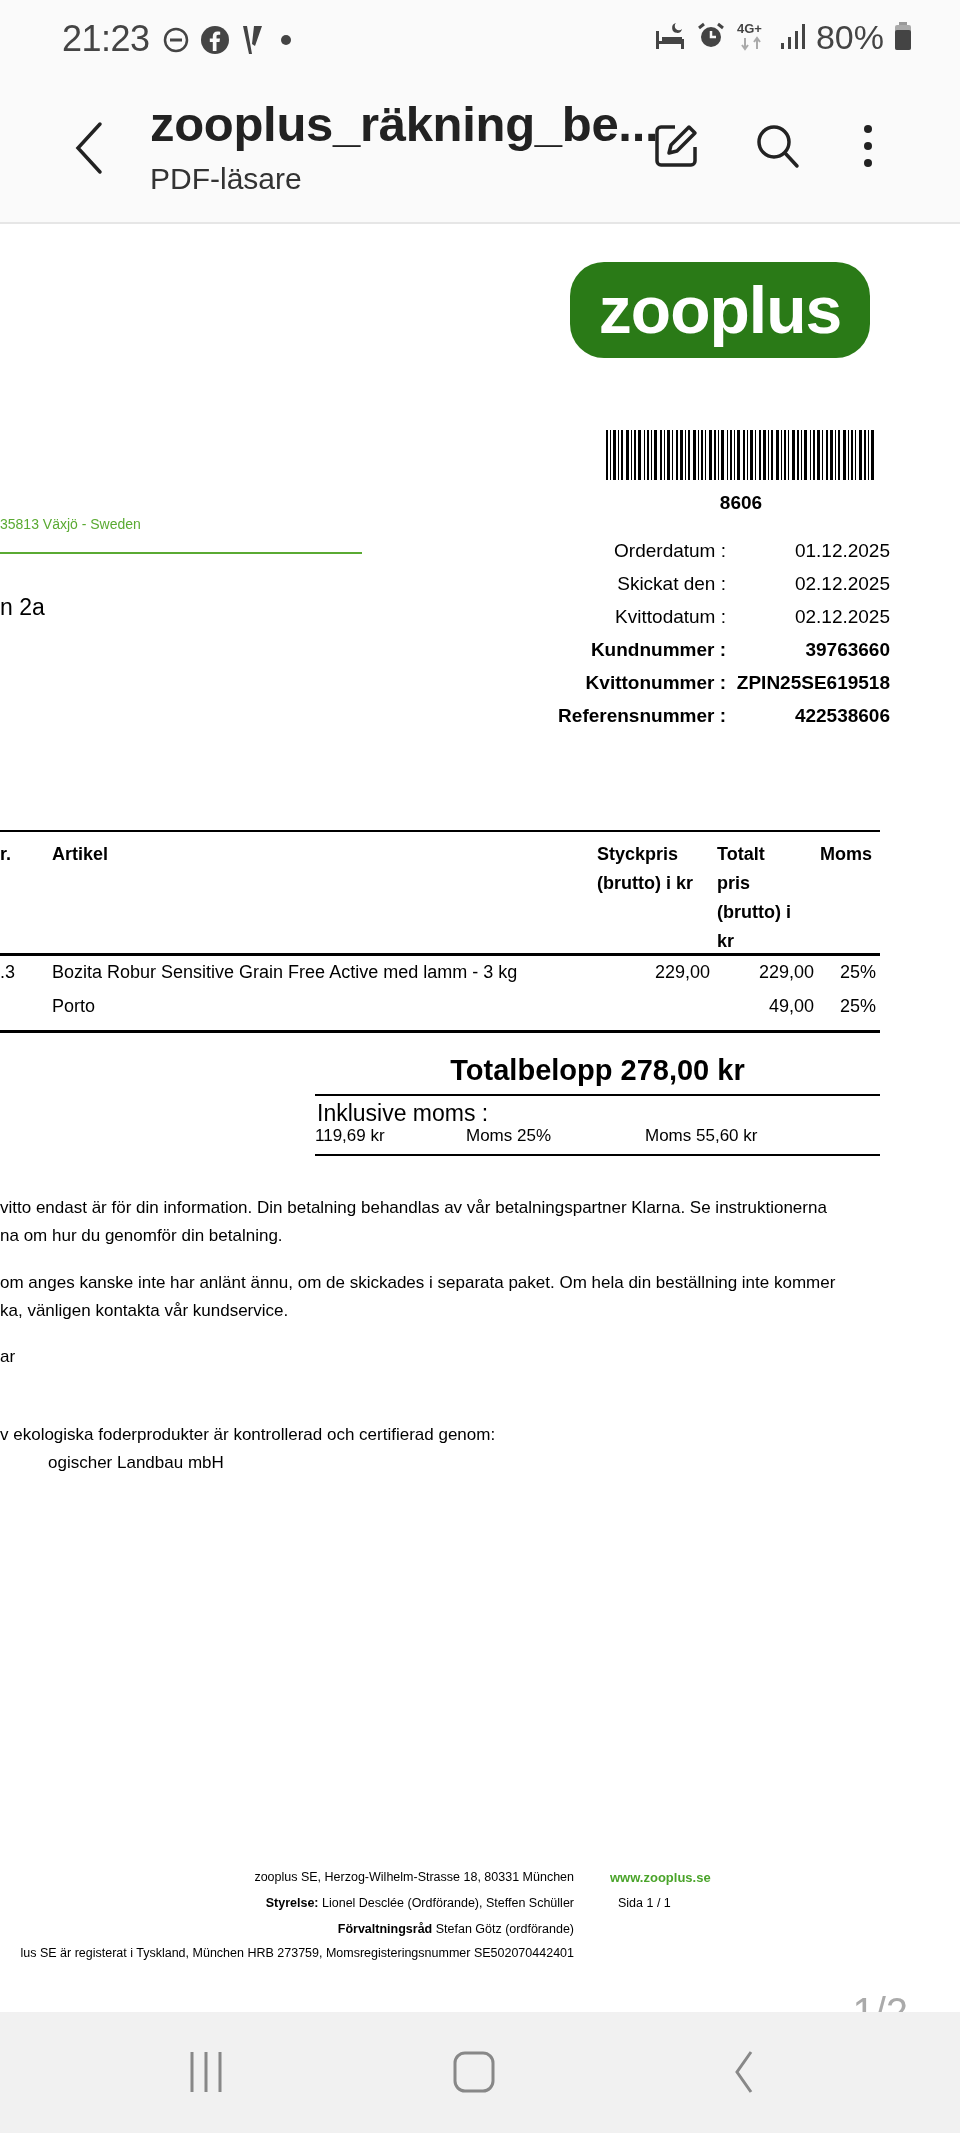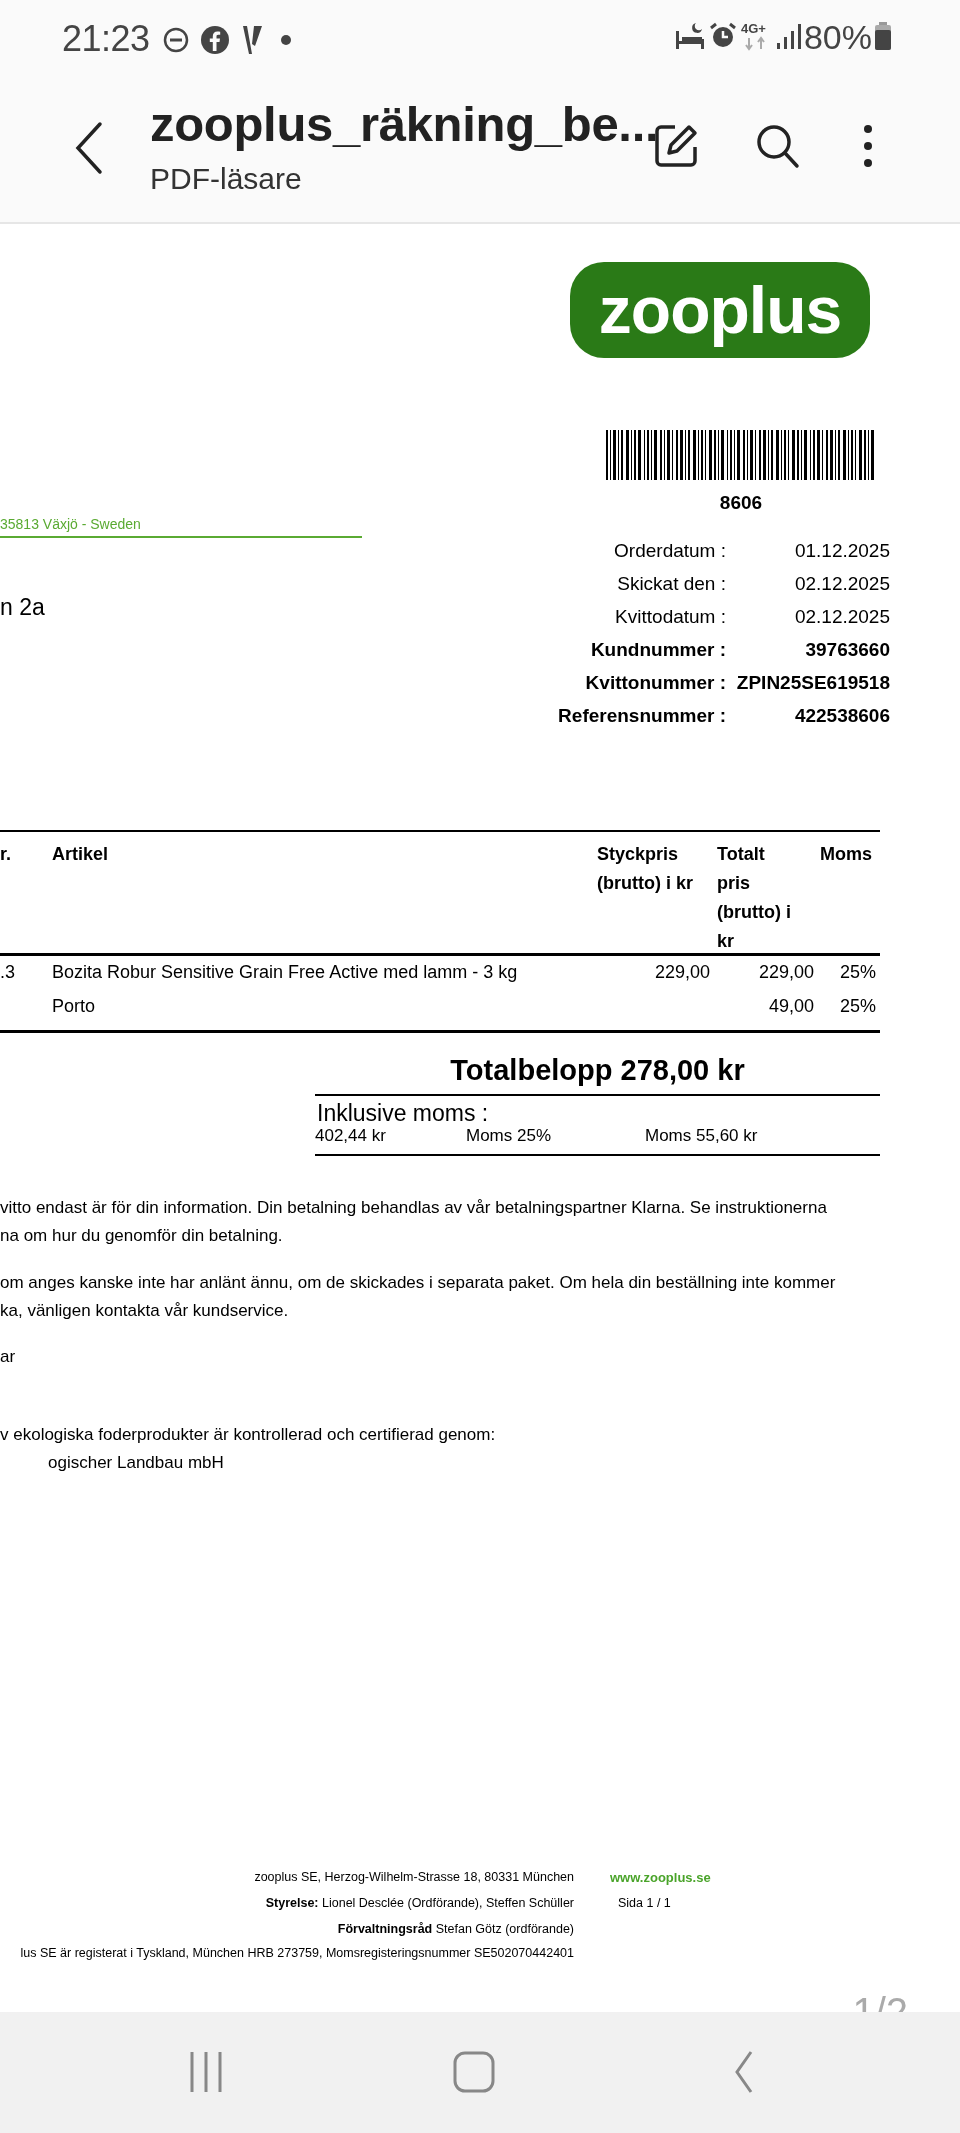--- a/index.html
+++ b/index.html
@@ -3,38 +3,38 @@
 <meta charset="utf-8">
 <style>
   * { box-sizing: border-box; margin: 0; padding: 0; }
   html, body { width: 960px; height: 2133px; overflow: hidden; background: #ffffff; }
   body { font-family: "Liberation Sans", sans-serif; color: #000; position: relative; }
 
   
   .statusbar { position: absolute; top: 0; left: 0; width: 960px; height: 80px; background: #fafafa; }
   .sb-time { position: absolute; left: 62px; top: 18px; font-size: 36px; color: #444; letter-spacing: -0.5px; }
   .sb-left-icons { position: absolute; left: 162px; top: 24px; display: flex; align-items: center; gap: 10px; }
-  .sb-right { position: absolute; right: 68px; top: 18px; display: flex; align-items: center; gap: 2px; }
+  .sb-right { position: absolute; right: 48px; top: 18px; display: flex; align-items: center; gap: 10px; }
   .sb-battery-text { font-size: 34px; color: #444; }
   .sb-icon { display: inline-block; }
 
   
   .appbar { position: absolute; top: 80px; left: 0; width: 960px; height: 144px; background: #fafafa; border-bottom: 2px solid #e6e6e6; }
   .back-btn { position: absolute; left: 70px; top: 38px; width: 40px; height: 60px; }
   .title { position: absolute; left: 150px; top: 16px; font-size: 49px; font-weight: bold; color: #222; white-space: nowrap; letter-spacing: -0.3px; }
   .subtitle { position: absolute; left: 150px; top: 82px; font-size: 30px; color: #333; }
   .act-btn { position: absolute; top: 36px; width: 60px; height: 60px; display: flex; align-items: center; justify-content: center; }
 
   
   .page { position: absolute; top: 226px; left: 0; width: 944px; height: 1786px; background: #fff; }
   .logo { position: absolute; left: 570px; top: 36px; width: 300px; height: 96px; background: #2a7a17; border-radius: 34px; display: flex; align-items: center; justify-content: center; color: #fff; font-size: 66px; font-weight: bold; letter-spacing: -1px; }
   .barcode { position: absolute; left: 606px; top: 204px; width: 270px; height: 50px; }
   .barcode-num { position: absolute; left: 606px; top: 266px; width: 270px; text-align: center; font-size: 19px; font-weight: bold; }
 
-  .sender-line { position: absolute; left: 0; top: 290px; width: 362px; border-bottom: 2px solid #5aaa32; font-size: 14px; color: #5aaa32; padding-bottom: 4px; }
+  .sender-line { position: absolute; left: 0; top: 290px; width: 362px; border-bottom: 2px solid #5aaa32; font-size: 14px; color: #5aaa32; padding-bottom: 20px; }
   .addr-line { position: absolute; left: 0; top: 368px; font-size: 23px; }
 
   .meta { position: absolute; left: 540px; top: 308px; width: 350px; }
   .meta-row { display: flex; height: 33px; align-items: center; font-size: 19px; }
   .meta-row .lbl { width: 190px; text-align: right; padding-right: 4px; }
   .meta-row .val { width: 160px; text-align: right; }
   .meta-row.bold { font-weight: bold; }
 
   
   .tbl { position: absolute; left: 0; top: 604px; width: 880px; }
@@ -300,21 +300,21 @@
       <div style="right:4px;">25%</div>
     </div>
     <div class="tbl-bottom"></div>
   </div>
 
   <div class="total">
     <div class="total-amt">Totalbelopp 278,00 kr</div>
     <div class="total-sep"></div>
     <div class="incl">Inklusive moms :</div>
     <div class="incl-row">
-      <span style="left:0;">402,44 kr</span>
+      <span style="left:0;">119,69 kr</span>
       <span style="left:151px;">Moms 25%</span>
       <span style="left:330px;">Moms 55,60 kr</span>
     </div>
     <div class="total-sep"></div>
   </div>
 
   <div class="para" style="top:968px;">vitto endast är för din information. Din betalning behandlas av vår betalningspartner Klarna. Se instruktionerna</div>
   <div class="para" style="top:996px;">na om hur du genomför din betalning.</div>
   <div class="para" style="top:1043px;">om anges kanske inte har anlänt ännu, om de skickades i separata paket. Om hela din beställning inte kommer</div>
   <div class="para" style="top:1071px;">ka, vänligen kontakta vår kundservice.</div>

